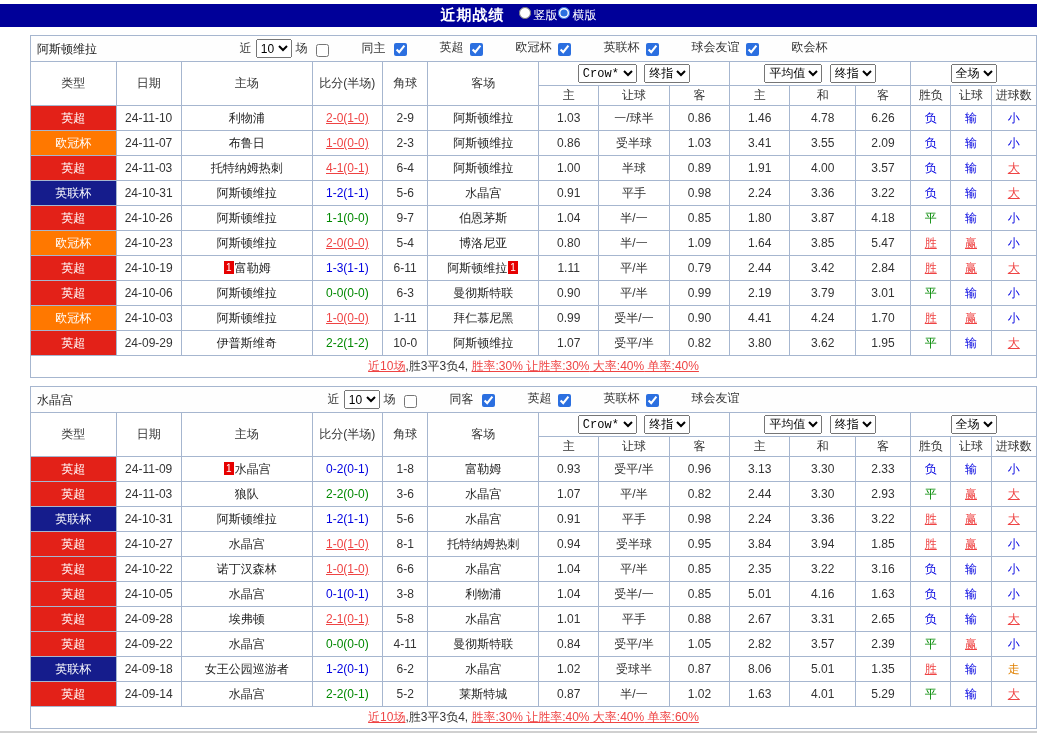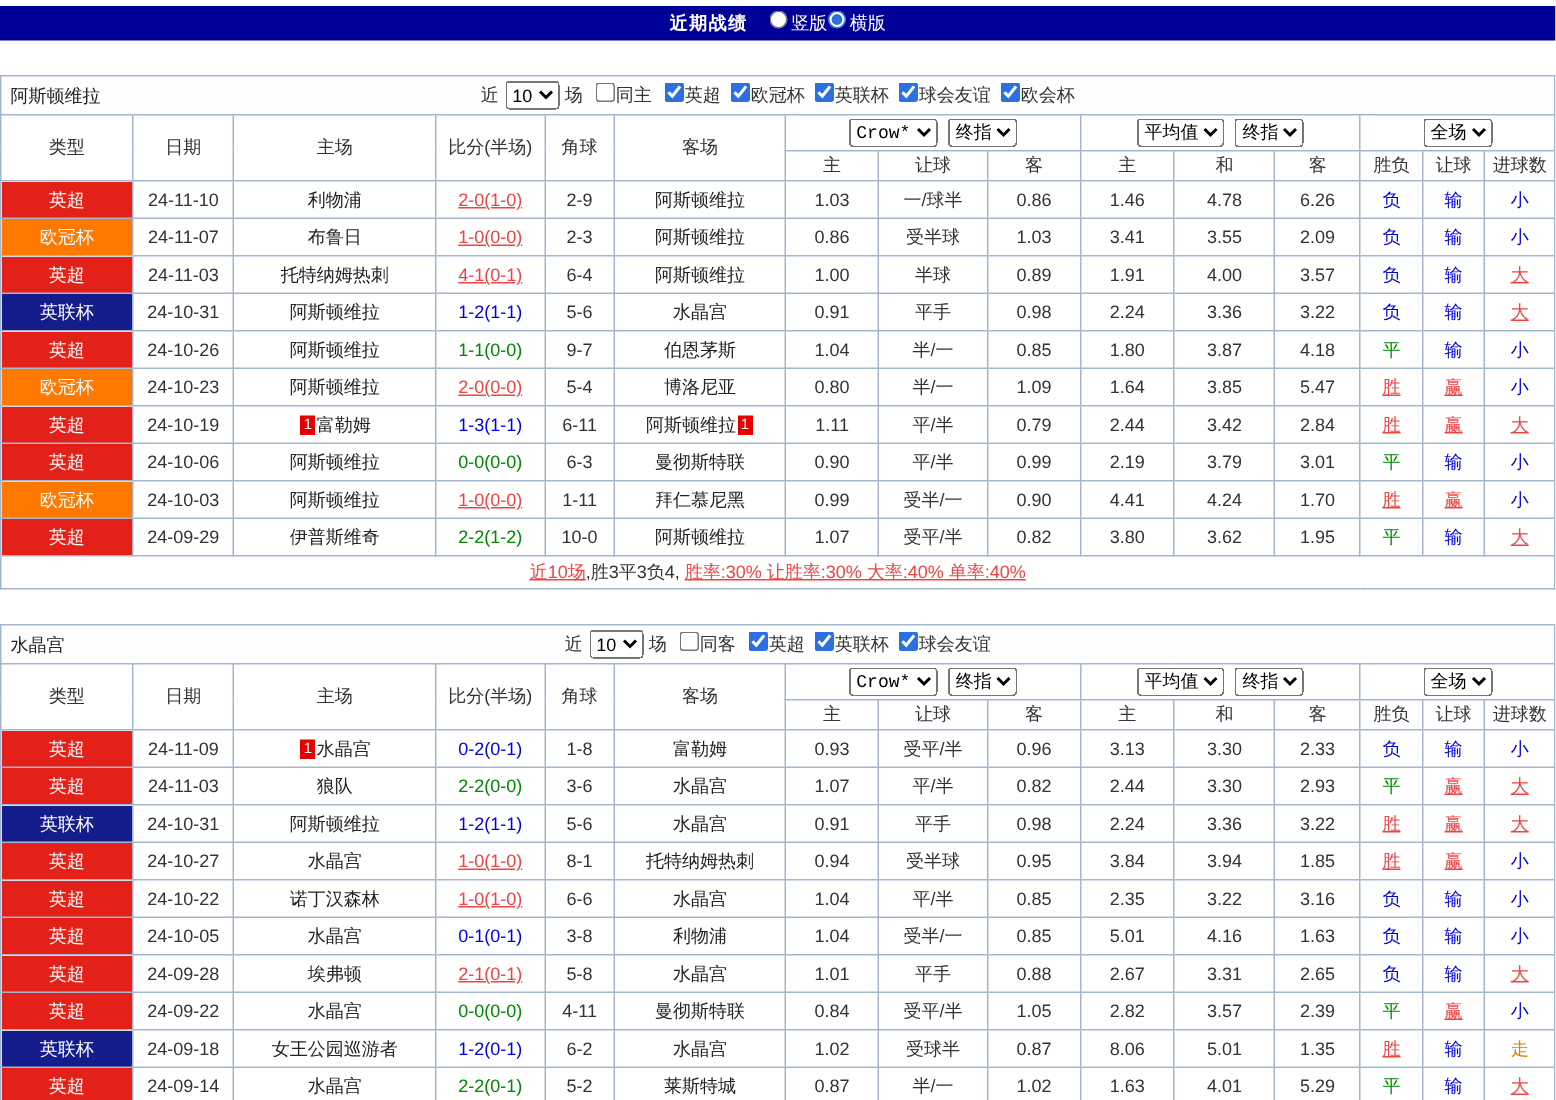--- a/index.html
+++ b/index.html
@@ -14,39 +14,39 @@
   }
   .topbar {
     background: #000099;
     color: #fff;
     height: 23px;
     display: flex;
     align-items: center;
     justify-content: center;
     gap: 14px;
   }
-  .topbar .title { font-weight: bold; font-size: 12px; letter-spacing: 1px; }
+  .topbar .title { font-weight: bold; font-size: 15px; letter-spacing: 1px; }
   .topbar label { display: inline-flex; align-items: flex-start; gap: 3px; cursor: pointer; }
   .topbar input[type=radio] { margin: 0; width: 12px; height: 12px; accent-color: #2b6fe0; }
 
-  .section { margin-top: 23px; }
+  .section { margin-top: 8px; padding-left: 30px; }
   .section-header {
     position: relative;
     height: 26px;
     border: 1px solid #a6b6cf;
     border-bottom: none;
     display: flex;
     align-items: center;
     justify-content: center;
     background: #fefefe;
   }
   .team-name { position: absolute; left: 6px; top: 0; line-height: 26px; color: #222; }
   .filterbar { display: flex; align-items: center; gap: 2px; }
-  .filterbar select { height: 19px; font-size: 12px; font-family: inherit; margin: 0 2px; }
-  .filterbar label { display: inline-flex; align-items: flex-start; cursor: pointer; }
+  .filterbar select { height: 19px; font-size: 12px; font-family: inherit; margin: 0 2px; text-align: center; }
+  .filterbar label { display: inline-flex; align-items: flex-end; cursor: pointer; gap: 32px; }
   .filterbar input[type=checkbox] { width: 13px; height: 13px; margin: 0 1px 0 6px; accent-color: #2b6fe0; }
 
   table { width: 100%; border-collapse: collapse; table-layout: fixed; }
   th, td {
     border: 1px solid #a6b6cf;
     text-align: center;
     padding: 0 1px;
     white-space: nowrap;
     overflow: hidden;
     font-weight: normal;

